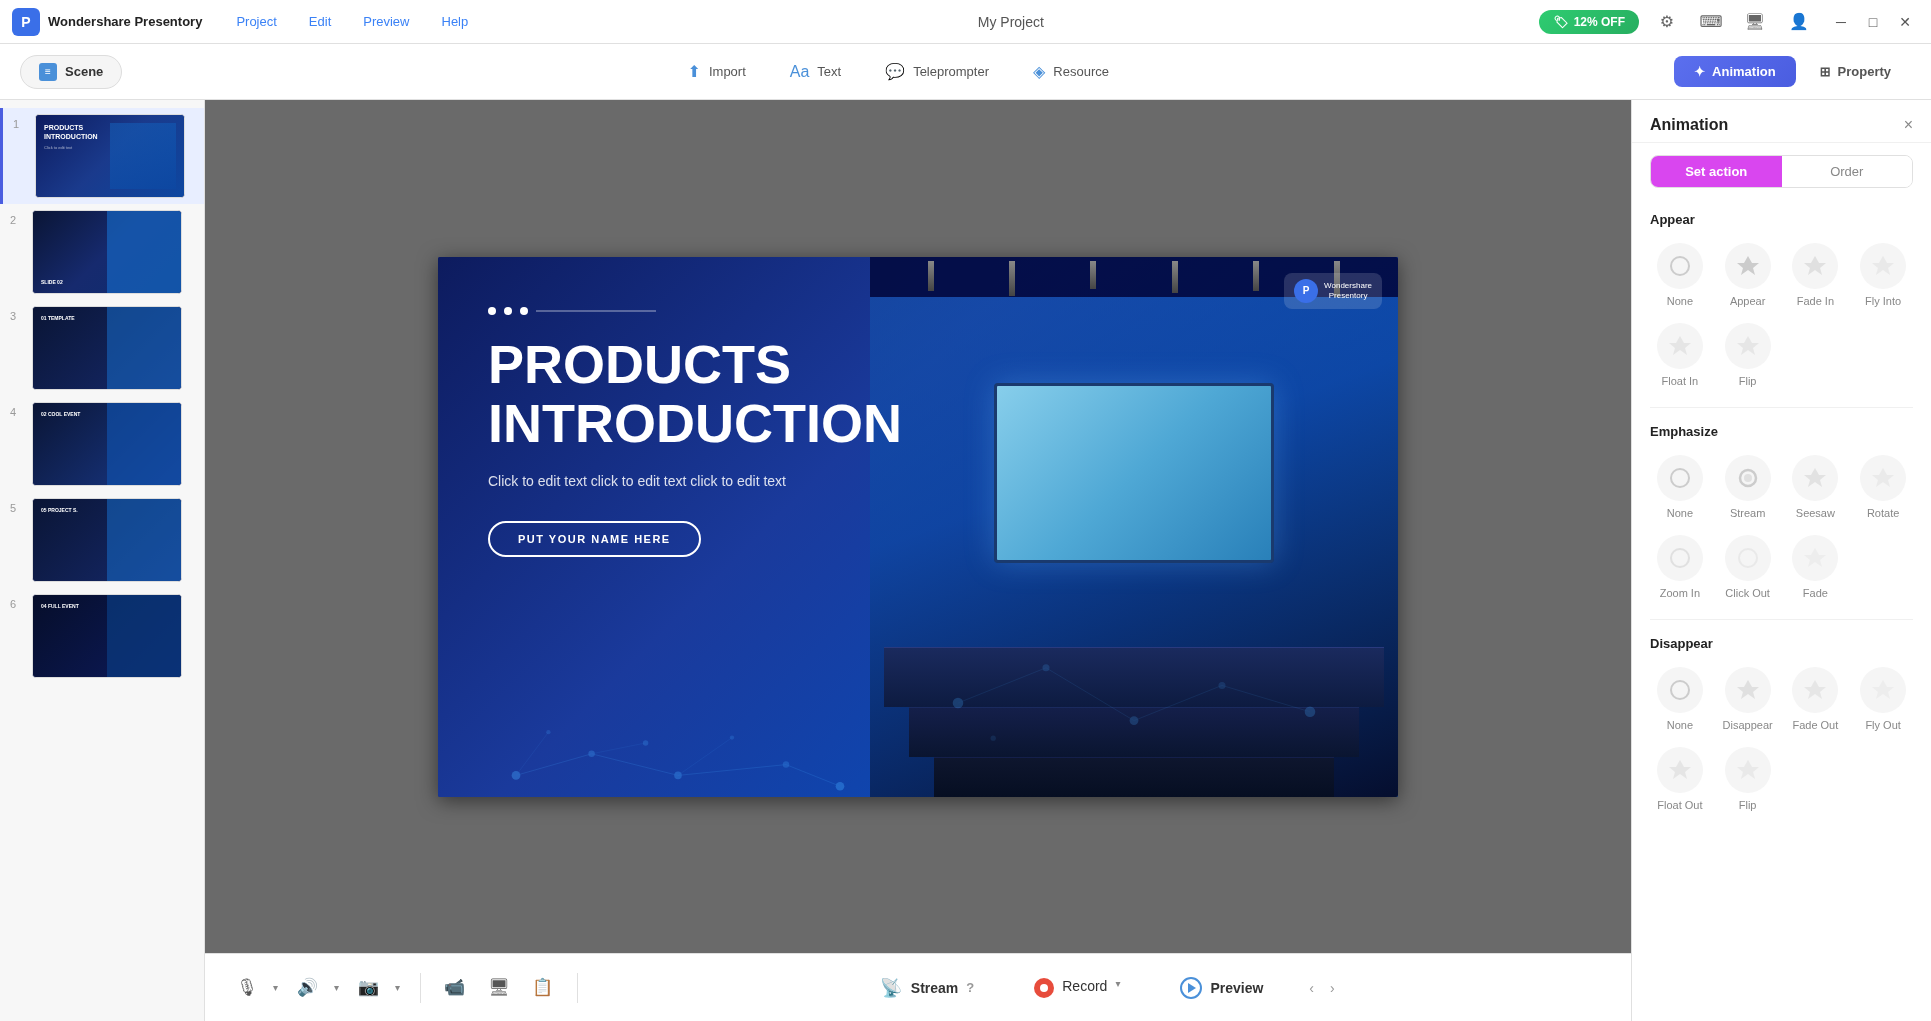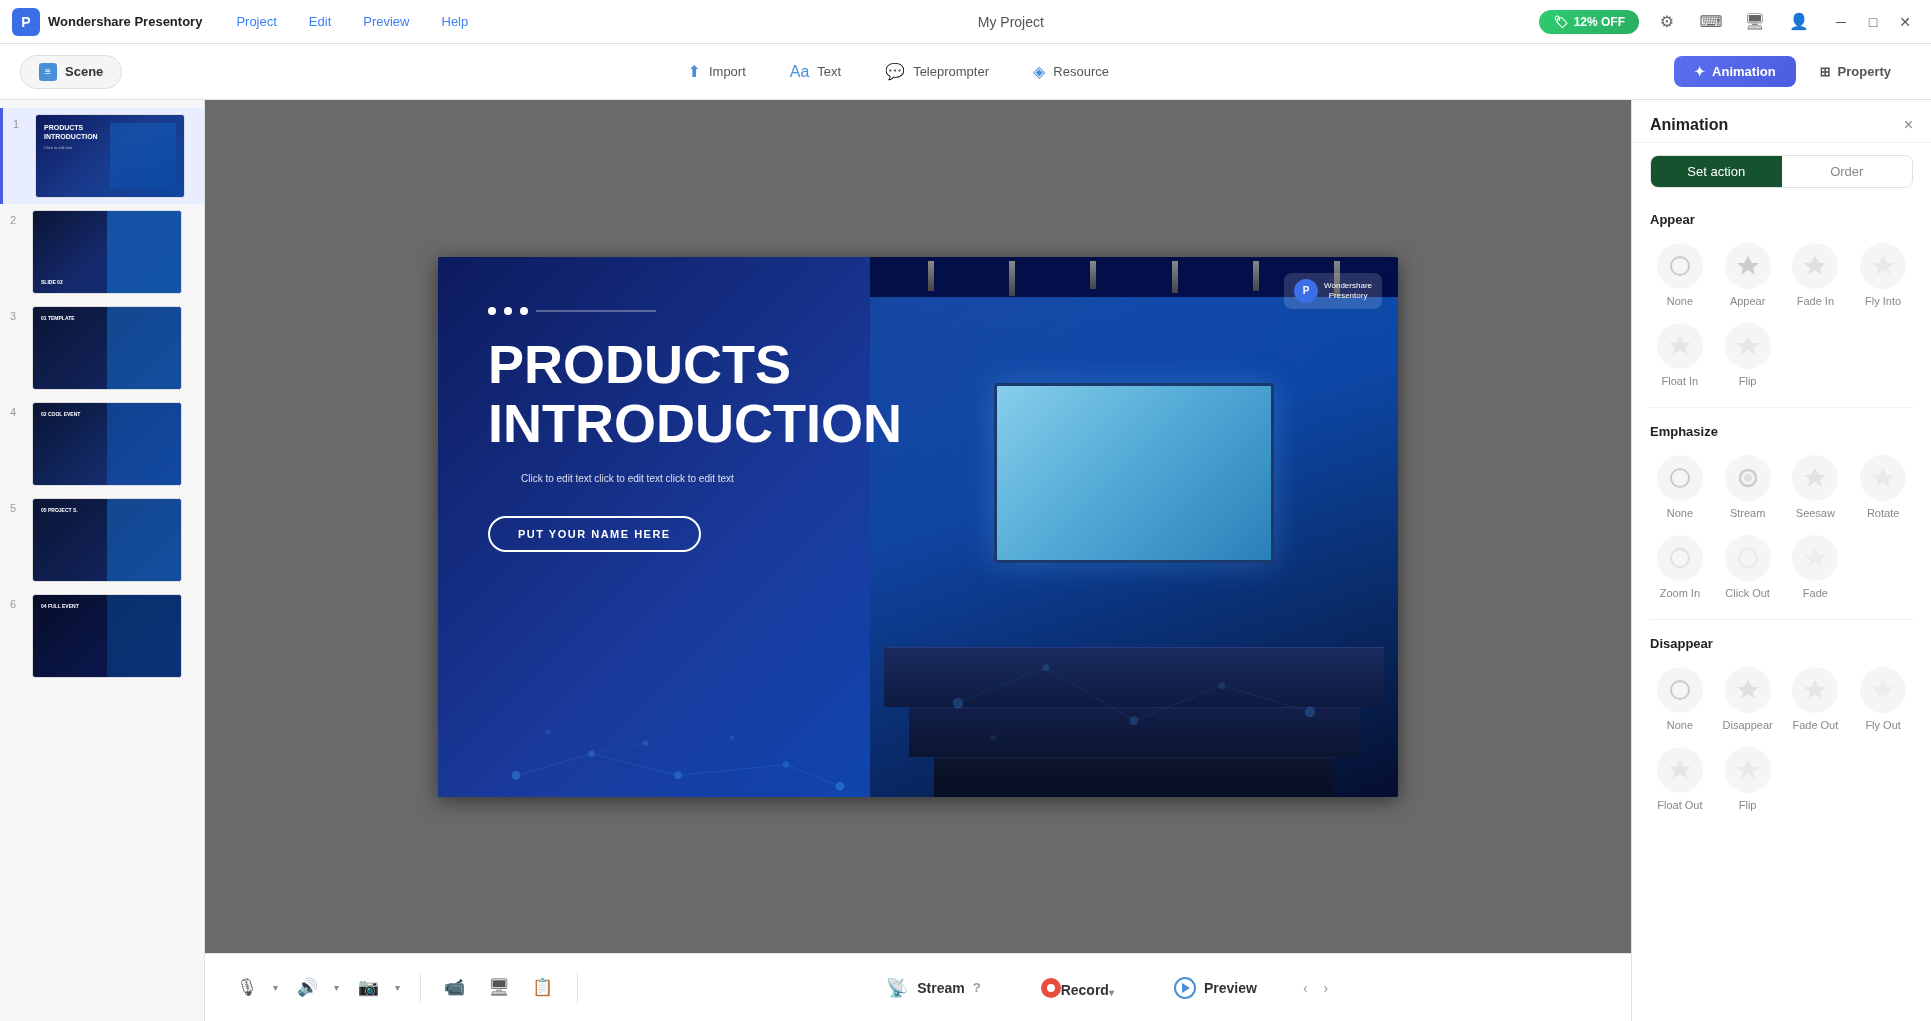--- a/index.html
+++ b/index.html
@@ -92,21 +92,21 @@
     }
     .slide-content {
       position: absolute; inset: 0; padding: 50px 50px 40px;
       display: flex; flex-direction: column; gap: 12px;
     }
     .slide-header-dots { display: flex; gap: 8px; margin-bottom: 8px; align-items: center; }
     .dot { width: 8px; height: 8px; border-radius: 50%; background: rgba(255,255,255,0.6); }
     .dot.active { background: white; }
     .slide-line { flex: 1; height: 2px; background: rgba(255,255,255,0.3); max-width: 120px; }
     .slide-title { color: white; font-size: 52px; font-weight: 900; line-height: 1.1; text-transform: uppercase; max-width: 380px; }
-    .slide-subtitle { color: rgba(255,255,255,0.85); font-size: 10px; max-width: 380px; margin-top: 8px; margin-left: 33px; }
+    .slide-subtitle { color: rgba(255,255,255,0.85); font-size: 14px; max-width: 380px; margin-top: 8px; }
     .slide-btn {
       display: inline-flex; align-items: center; justify-content: center;
       border: 2px solid white; border-radius: 25px; padding: 10px 28px;
       color: white; font-size: 12px; font-weight: 700; letter-spacing: 1px;
       margin-top: 16px; width: fit-content; background: transparent;
     }
     .slide-logo {
       position: absolute; top: 16px; right: 16px;
       background: rgba(255,255,255,0.15); border-radius: 8px;
       padding: 6px 10px; display: flex; align-items: center; gap: 6px;
@@ -130,23 +130,23 @@
     .bt-divider { width: 1px; height: 30px; background: #e0e0e0; margin: 0 8px; }
     .bt-center { display: flex; align-items: center; gap: 20px; flex: 0; }
     .stream-btn {
       display: flex; align-items: center; gap: 8px;
       padding: 8px 20px; border-radius: 8px; border: none; background: transparent;
       cursor: pointer; font-size: 14px; font-weight: 600; color: #333;
     }
     .stream-icon { color: #4a90d9; font-size: 18px; }
     .help-icon { color: #999; font-size: 13px; }
     .record-btn {
-      display: flex; align-items: flex-end; 
+      display: flex; align-items: flex-start; gap: 8px;
       padding: 8px 20px; border-radius: 8px; border: none; background: transparent;
-      cursor: pointer; font-size: 14px; font-weight: 700; color: #333;
+      cursor: pointer; font-size: 14px; font-weight: 400; color: #333;
     }
     .record-dot { width: 20px; height: 20px; border-radius: 50%; background: #e74c3c; display: flex; align-items: center; justify-content: center; }
     .record-dot-inner { width: 8px; height: 8px; border-radius: 50%; background: white; }
     .dropdown-arrow { font-size: 10px; color: #888; }
     .preview-btn {
       display: flex; align-items: center; gap: 8px;
       padding: 8px 20px; border-radius: 8px; border: none; background: transparent;
       cursor: pointer; font-size: 14px; font-weight: 600; color: #333;
     }
     .preview-circle { width: 22px; height: 22px; border-radius: 50%; border: 2px solid #4a90d9; display: flex; align-items: center; justify-content: center; }
@@ -161,21 +161,21 @@
     }
     .panel-header {
       display: flex; align-items: center; justify-content: space-between;
       padding: 16px 18px 8px; border-bottom: 1px solid #f0f0f0;
     }
     .panel-title { font-size: 16px; font-weight: 700; color: #222; }
     .panel-close { background: none; border: none; cursor: pointer; font-size: 16px; color: #888; }
 
     .set-action-tabs { display: flex; margin: 12px 18px; border: 1px solid #e0e0e0; border-radius: 8px; overflow: hidden; }
     .sa-tab { flex: 1; padding: 8px; text-align: center; font-size: 13px; cursor: pointer; border: none; background: transparent; }
-    .sa-tab.active { background: #14532d; color: white; font-weight: 400; }
+    .sa-tab.active { background: #d946ef; color: white; font-weight: 700; }
     .sa-tab.inactive { color: #888; background: white; }
 
     .anim-section { padding: 12px 18px; }
     .anim-section-title { font-size: 13px; font-weight: 700; color: #222; margin-bottom: 12px; }
     .anim-grid { display: grid; grid-template-columns: repeat(4, 1fr); gap: 8px; }
     .anim-item {
       display: flex; flex-direction: column; align-items: center; gap: 6px;
       cursor: pointer; padding: 4px;
     }
     .anim-icon {

